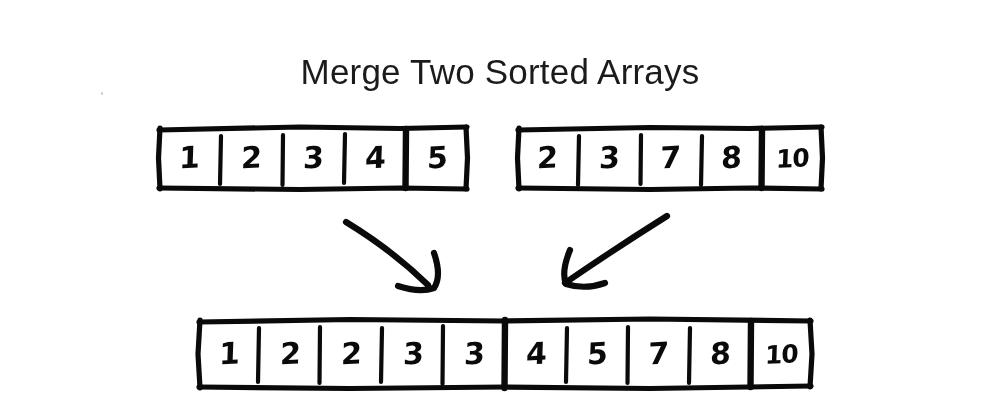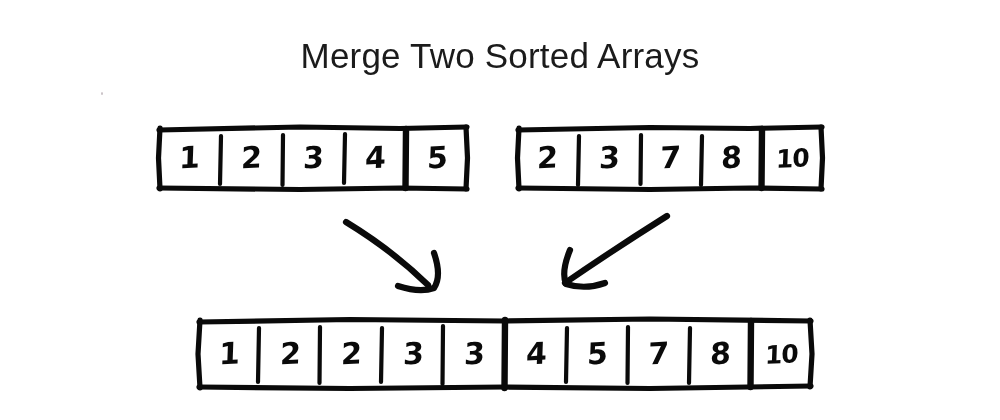--- a/index.html
+++ b/index.html
@@ -14,21 +14,21 @@
     height: 420px;
     background: #ffffff;
     overflow: hidden;
     font-family: "Liberation Sans", sans-serif;
   }
 
   
   #diagram-title {
     position: absolute;
     left: 0;
-    top: 36px;
+    top: 52px;
     width: 1000px;
     text-align: center;
     font-family: "Liberation Sans", sans-serif;
     font-size: 35px;
     font-weight: 400;
     color: #1b1b1b;
     letter-spacing: 0.2px;
     white-space: nowrap;
   }
 

